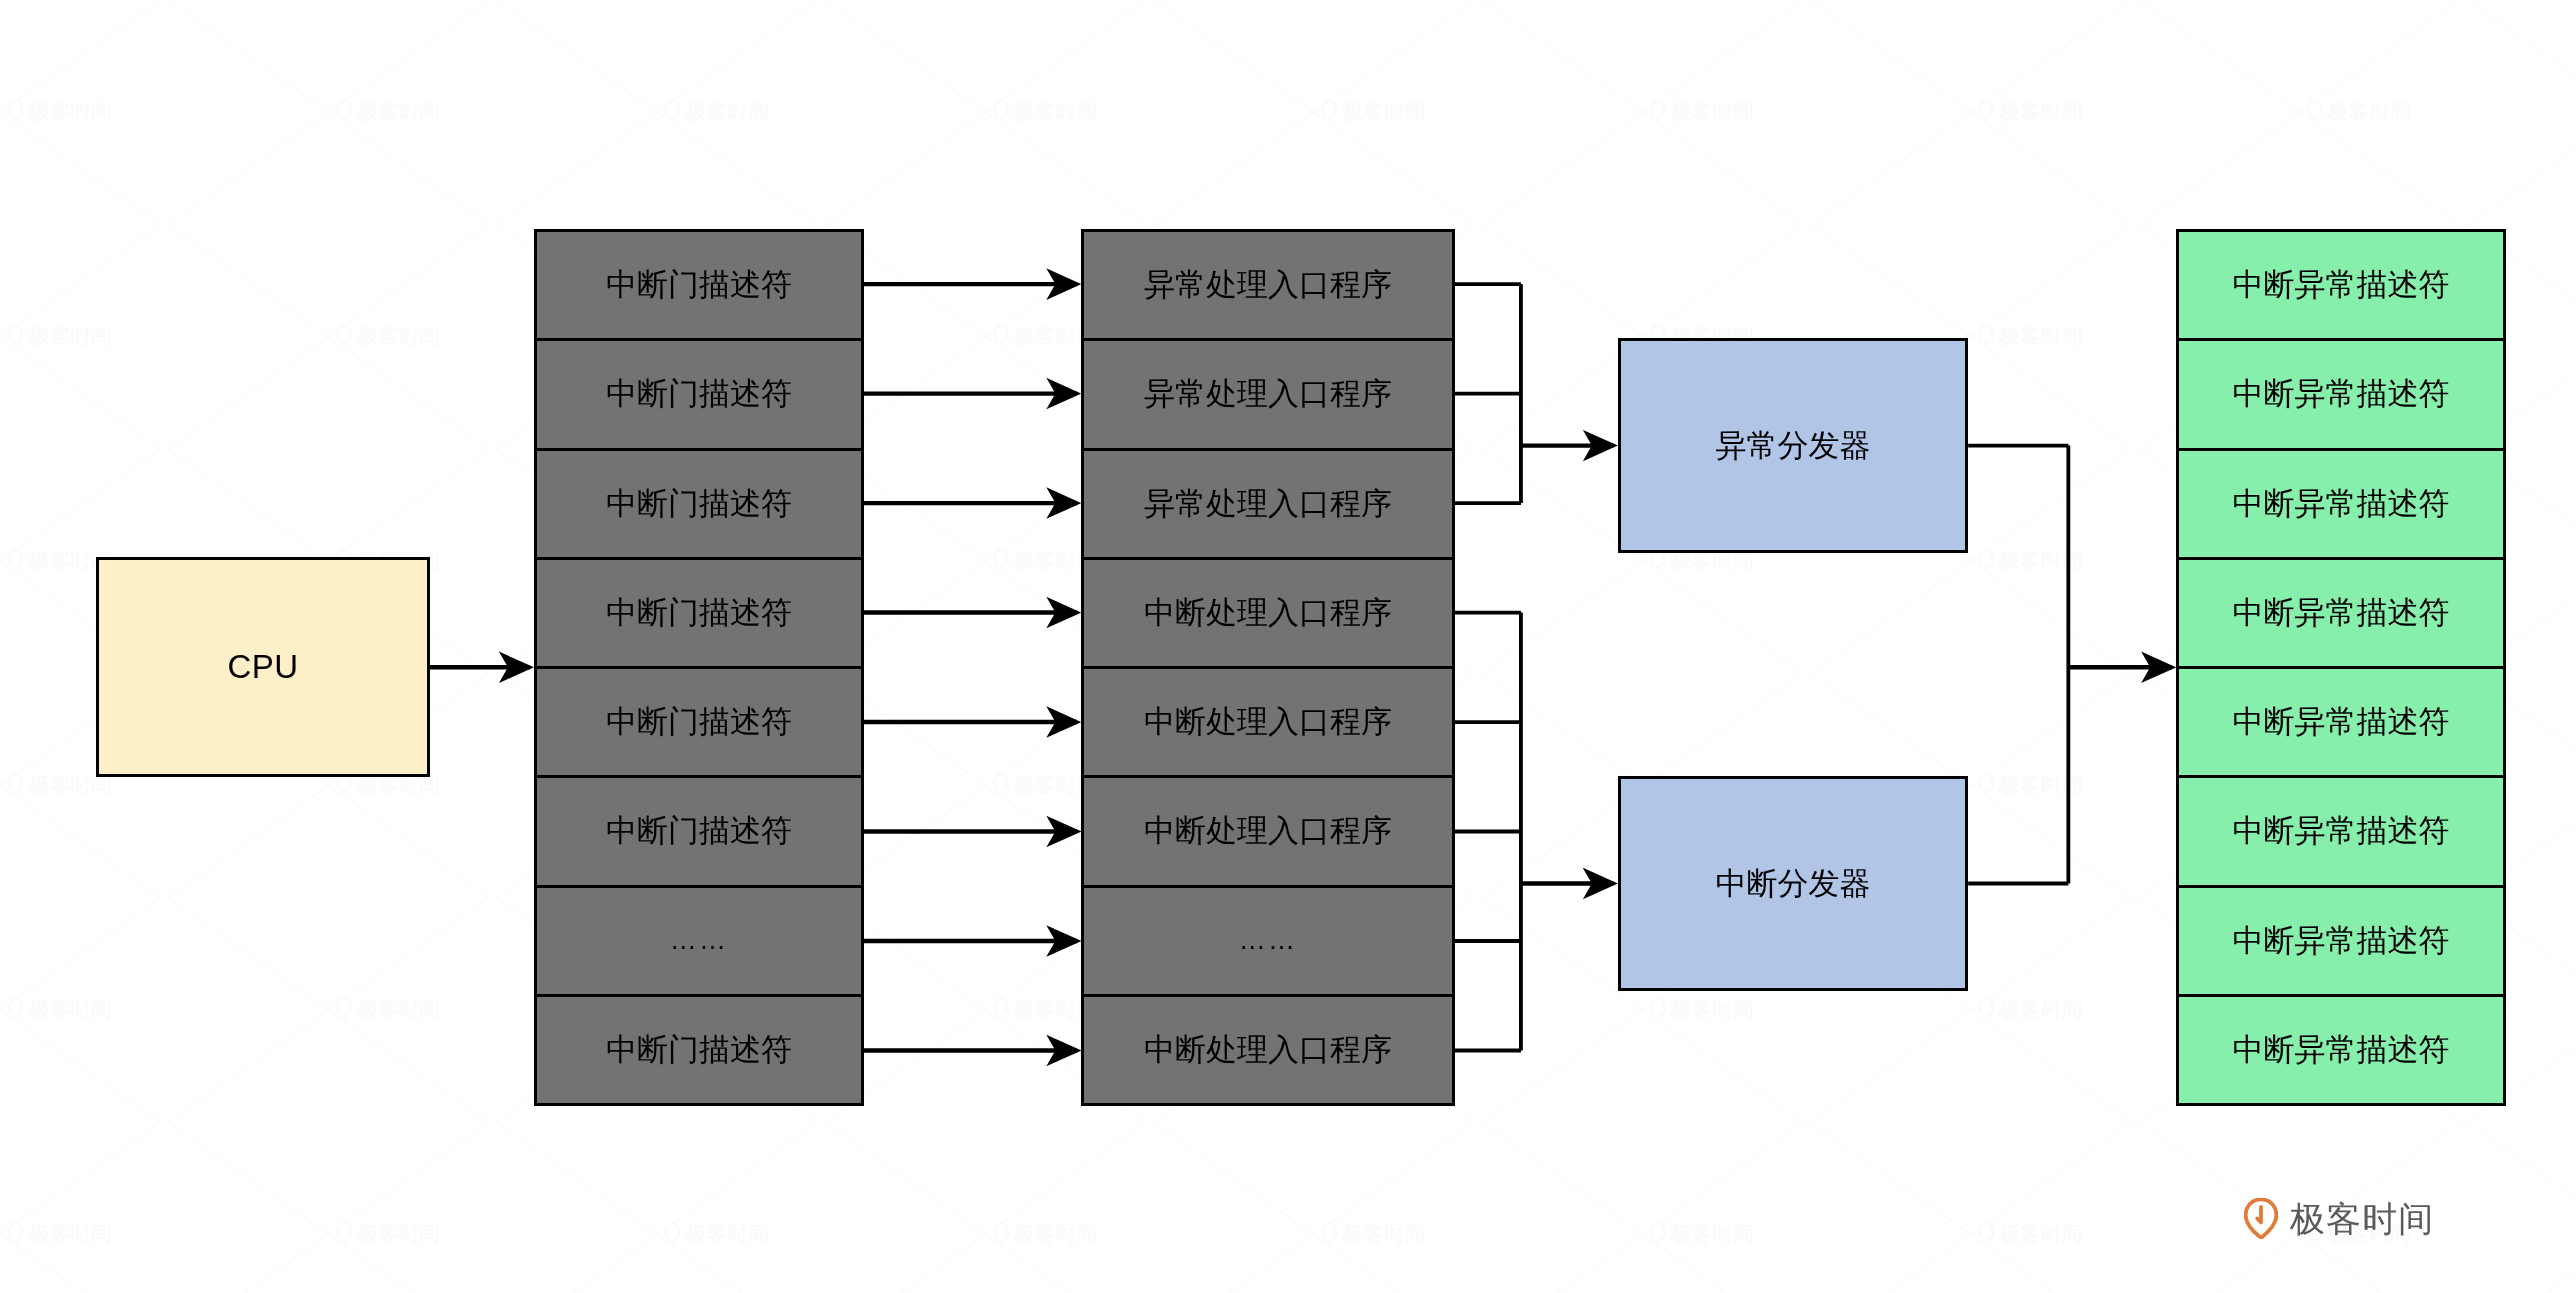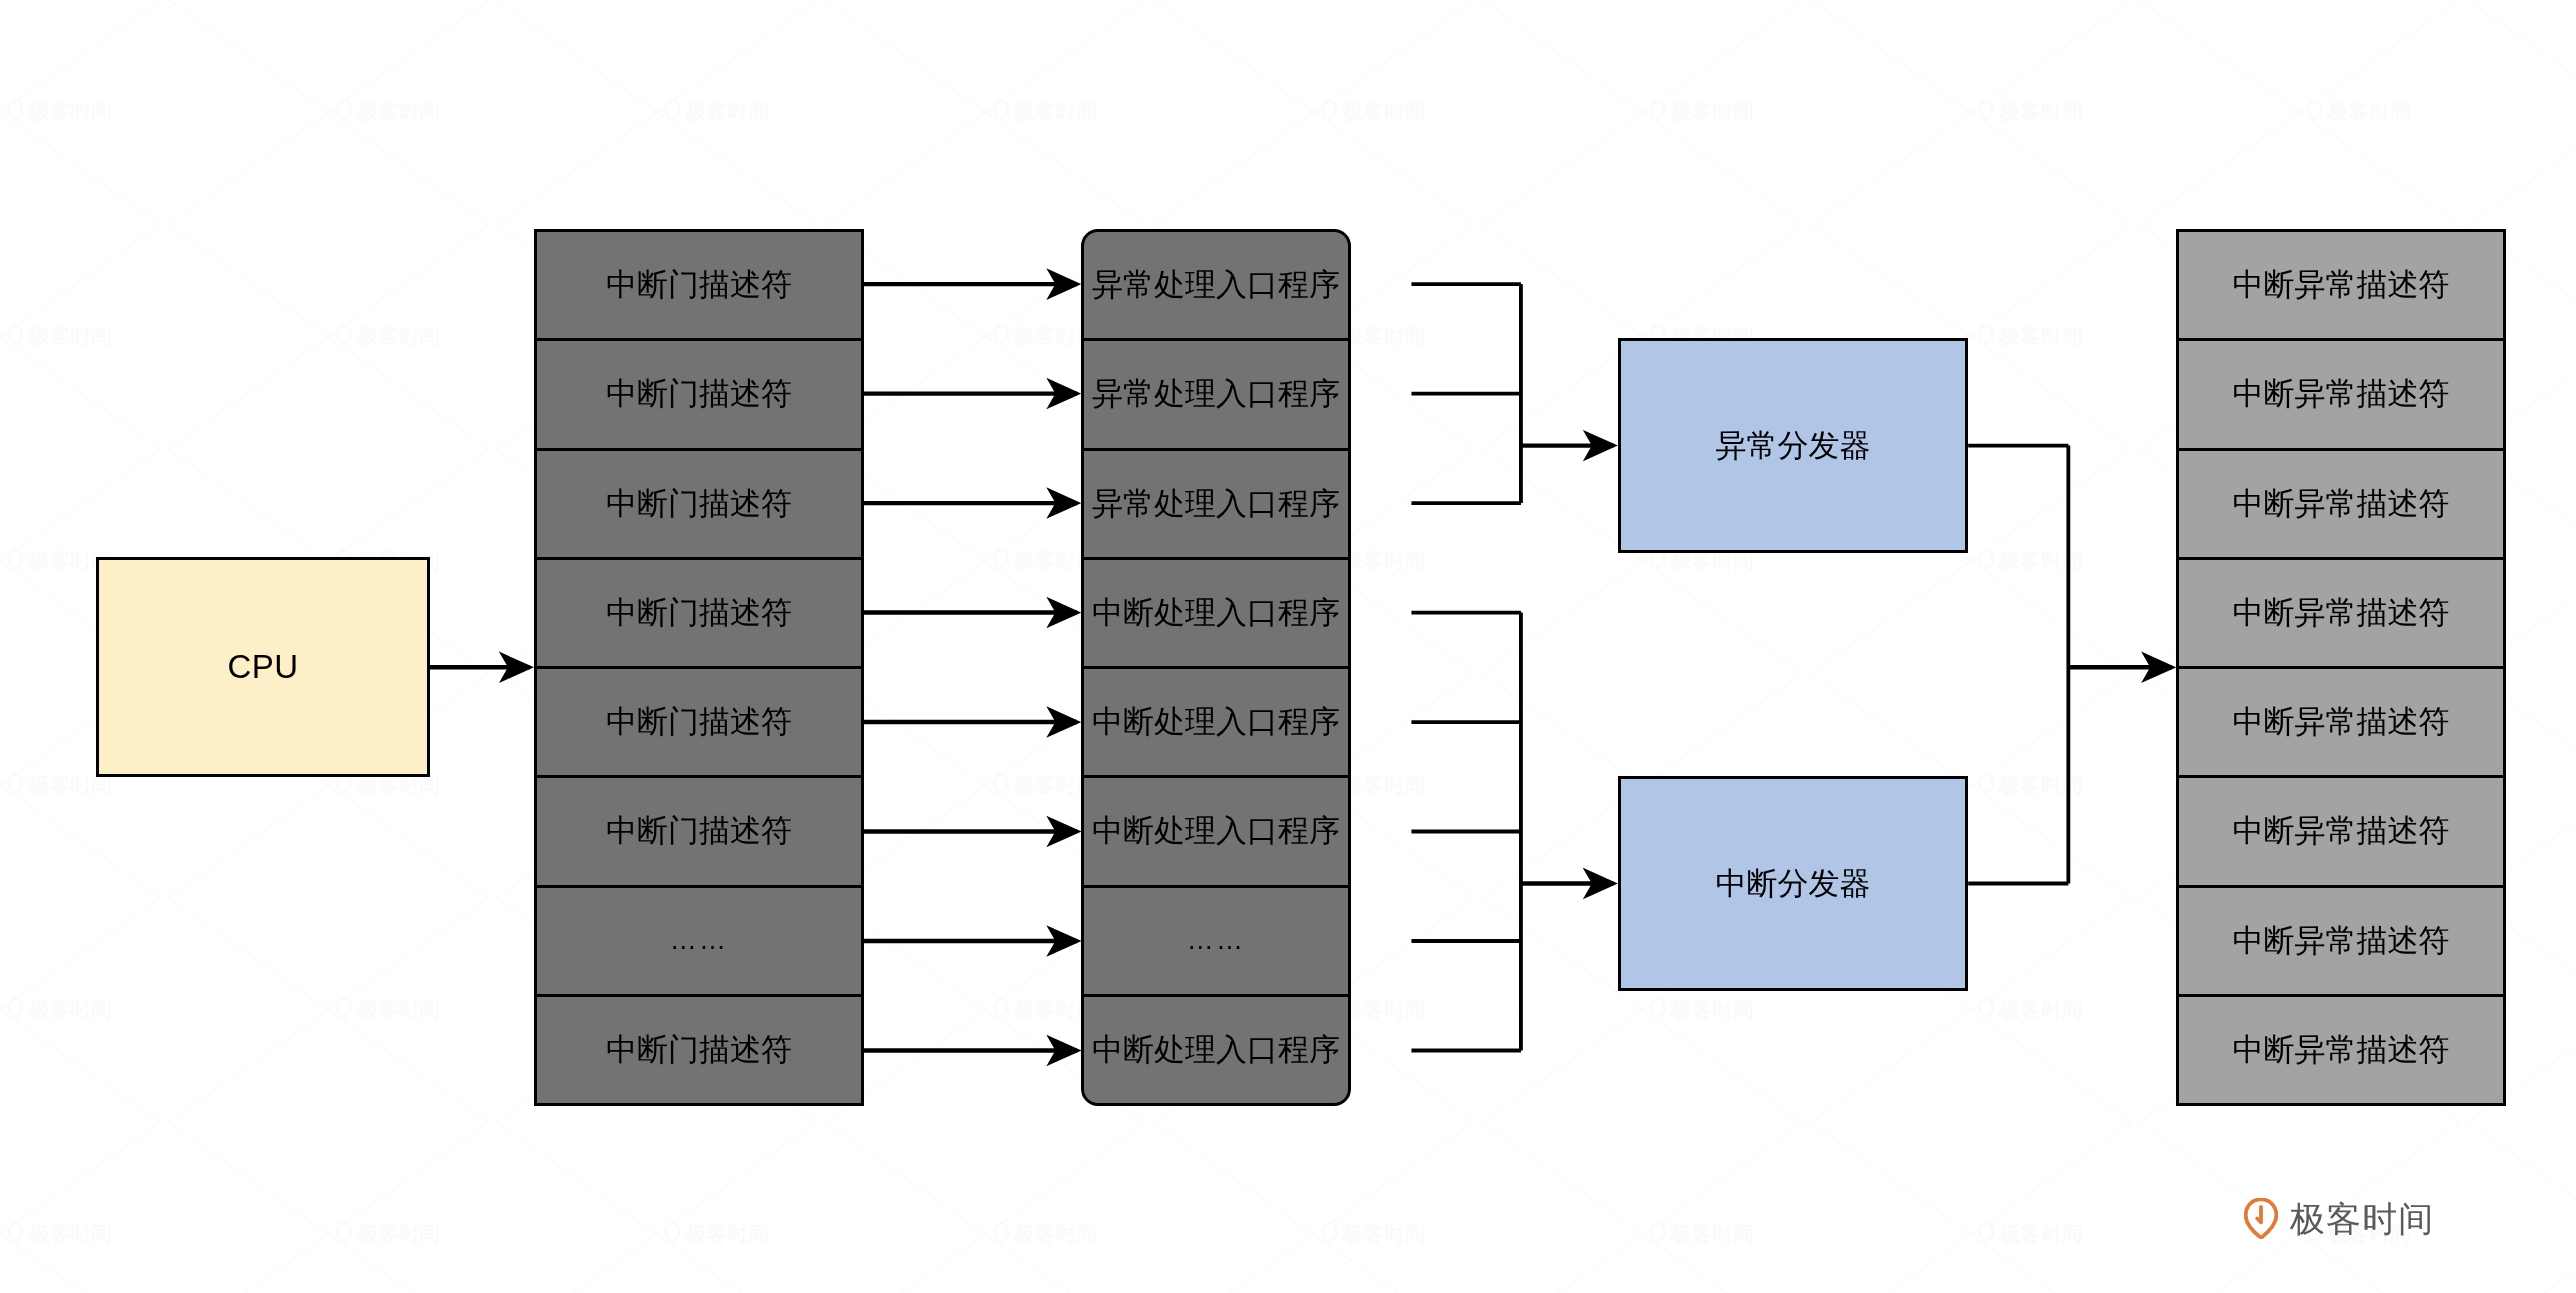--- a/index.html
+++ b/index.html
@@ -12,21 +12,21 @@
   #svg{position:absolute;left:0;top:0;width:2576px;height:1293px;z-index:1;}
   .box{position:absolute;z-index:2;box-sizing:border-box;display:flex;
        align-items:center;justify-content:center;color:#000;}
   .cpu{border:3.8px solid #000;background:#fdf0c8;font-size:33px;letter-spacing:0.5px;}
   .col{position:absolute;z-index:2;box-sizing:border-box;border:3.8px solid #000;
        display:flex;flex-direction:column;}
   .cell{flex:1 1 0;display:flex;align-items:center;justify-content:center;
         box-sizing:border-box;font-size:31px;color:#000;white-space:nowrap;}
   .cell + .cell{border-top:3.3px solid #000;}
   .colwhite{background:#737373;}
-  .colgreen{background:#a3a3a3;}
+  .colgreen{background:#86efac;}
   .disp{border:3.8px solid #000;background:#b1c5e7;font-size:31px;}
   .ell{letter-spacing:2.2px;font-size:27px;}
   #logo{position:absolute;z-index:3;display:flex;align-items:center;gap:12px;}
   #logo .mark{width:34px;height:41px;flex:0 0 auto;}
   #logo .wordmark{font-size:35px;color:#5a5a5a;letter-spacing:1.1px;line-height:1;}
 </style>
 </head>
 <body>
 
 <div id="stage">
@@ -115,21 +115,21 @@
         <span>中断门描述符</span>
       </div>
       <div class="cell ell">
         <span>……</span>
       </div>
       <div class="cell">
         <span>中断门描述符</span>
       </div>
     </div>
 
-  <div class="col colwhite" id="handler-col" style="left:1081px;top:229px;width:270px;height:877px;border-radius:17px;">
+  <div class="col colwhite" id="handler-col" style="left:1081px;top:229px;width:374px;height:877px;">
       <div class="cell">
         <span>异常处理入口程序</span>
       </div>
       <div class="cell">
         <span>异常处理入口程序</span>
       </div>
       <div class="cell">
         <span>异常处理入口程序</span>
       </div>
       <div class="cell">

